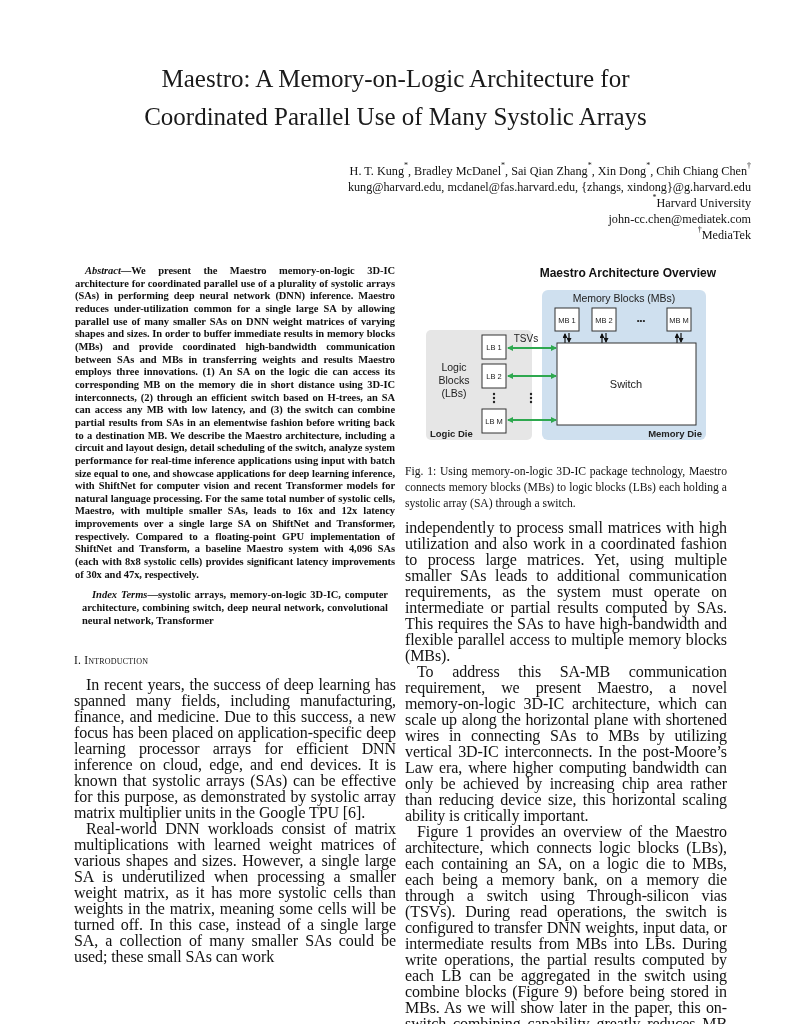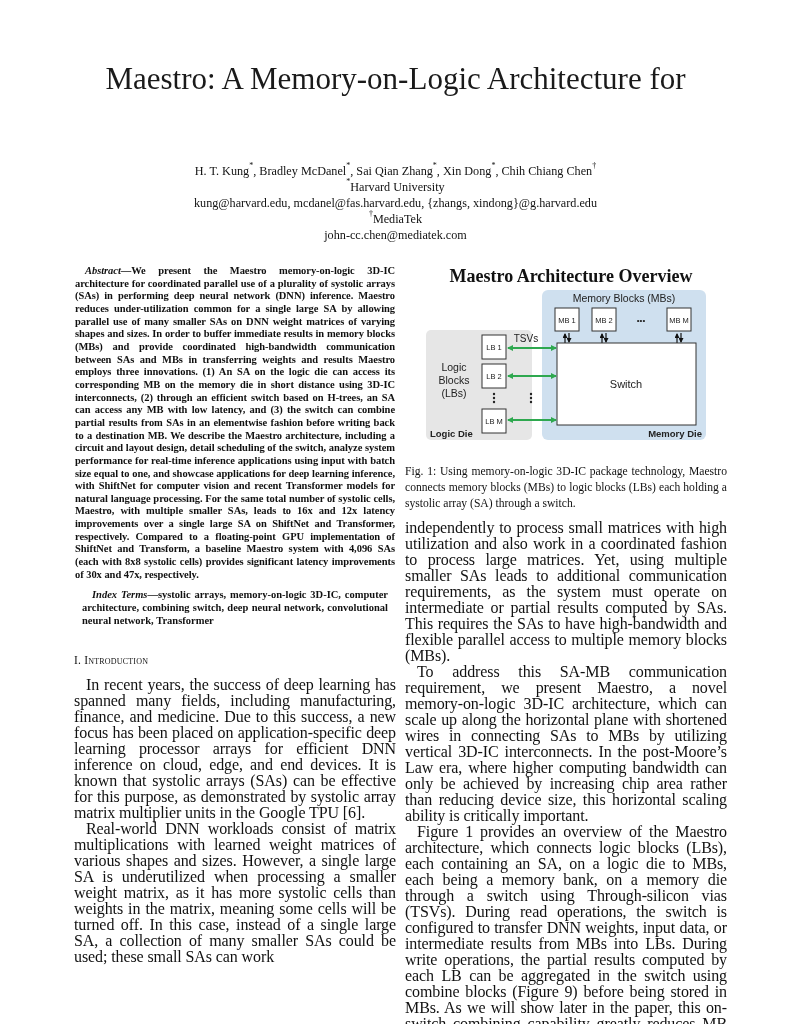--- a/index.html
+++ b/index.html
@@ -1,53 +1,54 @@
 <!DOCTYPE html>
 <html><head>
 <meta charset="utf-8">
 <style>
   html, body { margin: 0; padding: 0; background: #ffffff; }
   body { width: 791px; height: 1024px; position: relative; overflow: hidden; color: #111; font-family: "Liberation Serif", "DejaVu Serif", serif; }
-  .title { position: absolute; left: 40px; top: 60px; width: 711px; text-align: center; font-size: 31px; line-height: 38px; color: #1a1a1a; }
+  .title { position: absolute; left: 40px; top: 60px; width: 711px; text-align: center; font-size: 25px; line-height: 38px; color: #1a1a1a; }
   .authors { position: absolute; left: 40px; top: 163px; width: 711px; text-align: center; font-size: 12.2px; line-height: 16px; }
-  .authors div { white-space: nowrap; }
+  .authors div { white-space: nowrap; text-align: right; }
   sup { font-size: 8px; vertical-align: top; line-height: 8px; position: relative; top: -1px; }
   .col-left { position: absolute; left: 74px; top: 264px; width: 322px; }
   .col-right { position: absolute; left: 405px; top: 520px; width: 322px; }
   .abstract { font-weight: bold; font-size: 10.5px; line-height: 12.65px; text-align: justify; text-indent: 10px; margin: 1px; letter-spacing: -0.05px; }
   .abstract .lead { font-style: italic; }
   .index-terms { font-weight: bold; font-size: 10.5px; line-height: 12.65px; text-align: justify; text-indent: 10px; margin: 8px; }
   .index-terms .lead { font-style: italic; }
   .section-head { text-align: left; font-size: 11.5px; margin: 27px 0 11px 0; letter-spacing: 0.2px; }
   .section-head .sc { font-variant: small-caps; }
   .body-p { font-size: 16px; line-height: 16px; text-align: justify; text-indent: 12px; margin: 0; letter-spacing: -0.1px; }
   .figure { position: absolute; left: 426px; top: 266px; width: 290px; height: 180px; }
-  .fig-title { position: absolute; left: 0; top: 0; width: 290px; text-align: center; font-family: Liberation Serif, serif; font-weight: bold; font-size: 18px; color: #111; }
+  .fig-title { position: absolute; left: 0; top: 0; width: 290px; text-align: right; font-family: Liberation Sans, sans-serif; font-weight: bold; font-size: 12px; color: #111; }
   .caption { position: absolute; left: 405px; top: 464px; width: 322px; font-size: 11.6px; line-height: 16px; text-align: justify; margin: 0; }
   svg text { font-family: "Liberation Sans", "DejaVu Sans", sans-serif; }
 </style>
 </head>
 <body>
 
 <div class="title">
   <div>Maestro: A Memory-on-Logic Architecture for</div>
+  <div>Coordinated Parallel Use of Many Systolic Arrays</div>
 </div>
 
 <div class="authors">
   <div>
     <span>H. T. Kung</span><sup>*</sup>,
     <span>Bradley McDanel</span><sup>*</sup>,
     <span>Sai Qian Zhang</span><sup>*</sup>,
     <span>Xin Dong</span><sup>*</sup>,
     <span>Chih Chiang Chen</span><sup>†</sup>
   </div>
+  <div>kung@harvard.edu, mcdanel@fas.harvard.edu, {zhangs, xindong}@g.harvard.edu</div>
   <div><sup>*</sup><span>Harvard University</span></div>
-  <div>kung@harvard.edu, mcdanel@fas.harvard.edu, {zhangs, xindong}@g.harvard.edu</div>
+  <div>john-cc.chen@mediatek.com</div>
   <div><sup>†</sup><span>MediaTek</span></div>
-  <div>john-cc.chen@mediatek.com</div>
 </div>
 
 <div class="col-left">
   <p class="abstract"><span class="lead">Abstract</span><span>—We present the Maestro memory-on-logic 3D-IC architecture for coordinated parallel use of a plurality of systolic arrays (SAs) in performing deep neural network (DNN) inference. Maestro reduces under-utilization common for a single large SA by allowing parallel use of many smaller SAs on DNN weight matrices of varying shapes and sizes. In order to buffer immediate results in memory blocks (MBs) and provide coordinated high-bandwidth communication between SAs and MBs in transferring weights and results Maestro employs three innovations. (1) An SA on the logic die can access its corresponding MB on the memory die in short distance using 3D-IC interconnects, (2) through an efficient switch based on H-trees, an SA can access any MB with low latency, and (3) the switch can combine partial results from SAs in an elementwise fashion before writing back to a destination MB. We describe the Maestro architecture, including a circuit and layout design, detail scheduling of the switch, analyze system performance for real-time inference applications using input with batch size equal to one, and showcase applications for deep learning inference, with ShiftNet for computer vision and recent Transformer models for natural language processing. For the same total number of systolic cells, Maestro, with multiple smaller SAs, leads to 16x and 12x latency improvements over a single large SA on ShiftNet and Transformer, respectively. Compared to a floating-point GPU implementation of ShiftNet and Transform, a baseline Maestro system with 4,096 SAs (each with 8x8 systolic cells) provides significant latency improvements of 30x and 47x, respectively.</span></p>
   <p class="index-terms"><span class="lead">Index Terms</span><span>—systolic arrays, memory-on-logic 3D-IC, computer architecture, combining switch, deep neural network, convolutional neural network, Transformer</span></p>
   <div class="section-head"><span>I.</span> <span class="sc">Introduction</span></div>
   <p class="body-p">In recent years, the success of deep learning has spanned many fields, including manufacturing, finance, and medicine. Due to this success, a new focus has been placed on application-specific deep learning processor arrays for efficient DNN inference on cloud, edge, and end devices. It is known that systolic arrays (SAs) can be effective for this purpose, as demonstrated by systolic array matrix multiplier units in the Google TPU [6].</p>
   <p class="body-p">Real-world DNN workloads consist of matrix multiplications with learned weight matrices of various shapes and sizes. However, a single large SA is underutilized when processing a smaller weight matrix, as it has more systolic cells than weights in the matrix, meaning some cells will be turned off. In this case, instead of a single large SA, a collection of many smaller SAs could be used; these small SAs can work</p>
 </div>
 

